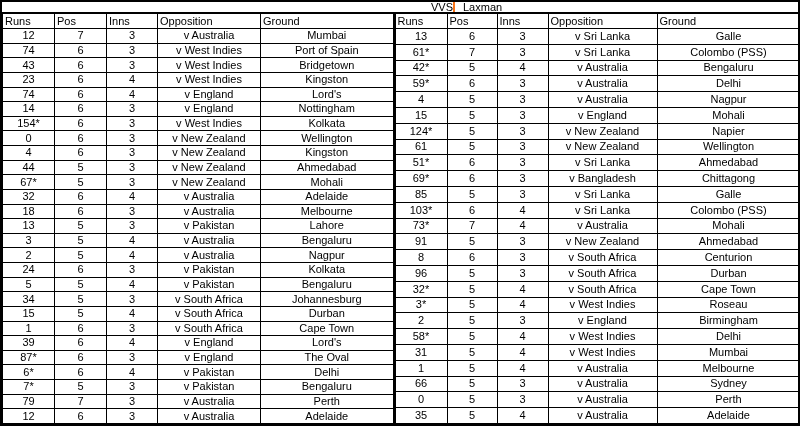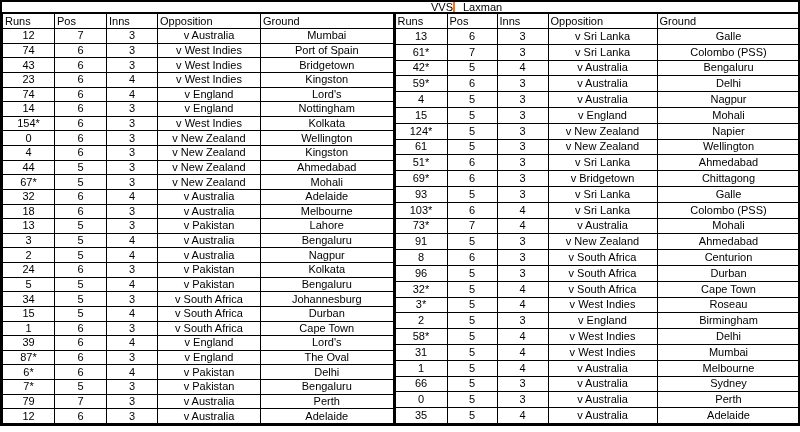--- a/index.html
+++ b/index.html
@@ -374,25 +374,25 @@
             <td>51*</td>
             <td>6</td>
             <td>3</td>
             <td>v Sri Lanka</td>
             <td>Ahmedabad</td>
           </tr>
           <tr>
             <td>69*</td>
             <td>6</td>
             <td>3</td>
-            <td>v Bridgetown</td>
+            <td>v Bangladesh</td>
             <td>Chittagong</td>
           </tr>
           <tr>
-            <td>93</td>
+            <td>85</td>
             <td>5</td>
             <td>3</td>
             <td>v Sri Lanka</td>
             <td>Galle</td>
           </tr>
           <tr>
             <td>103*</td>
             <td>6</td>
             <td>4</td>
             <td>v Sri Lanka</td>

